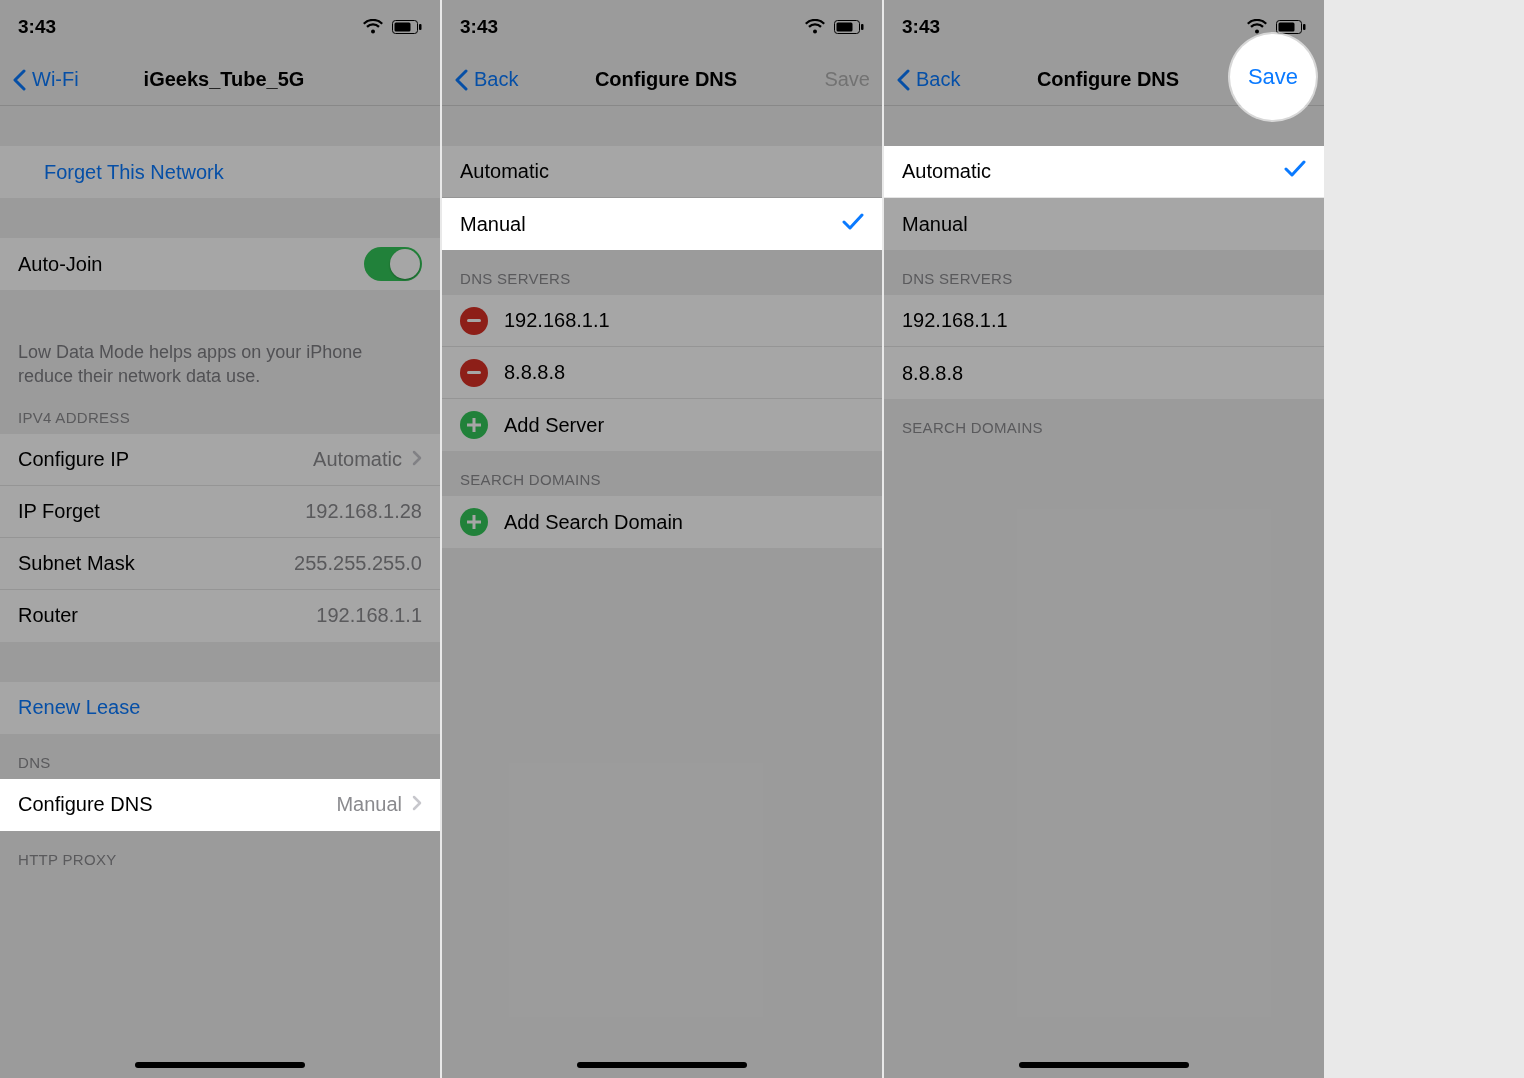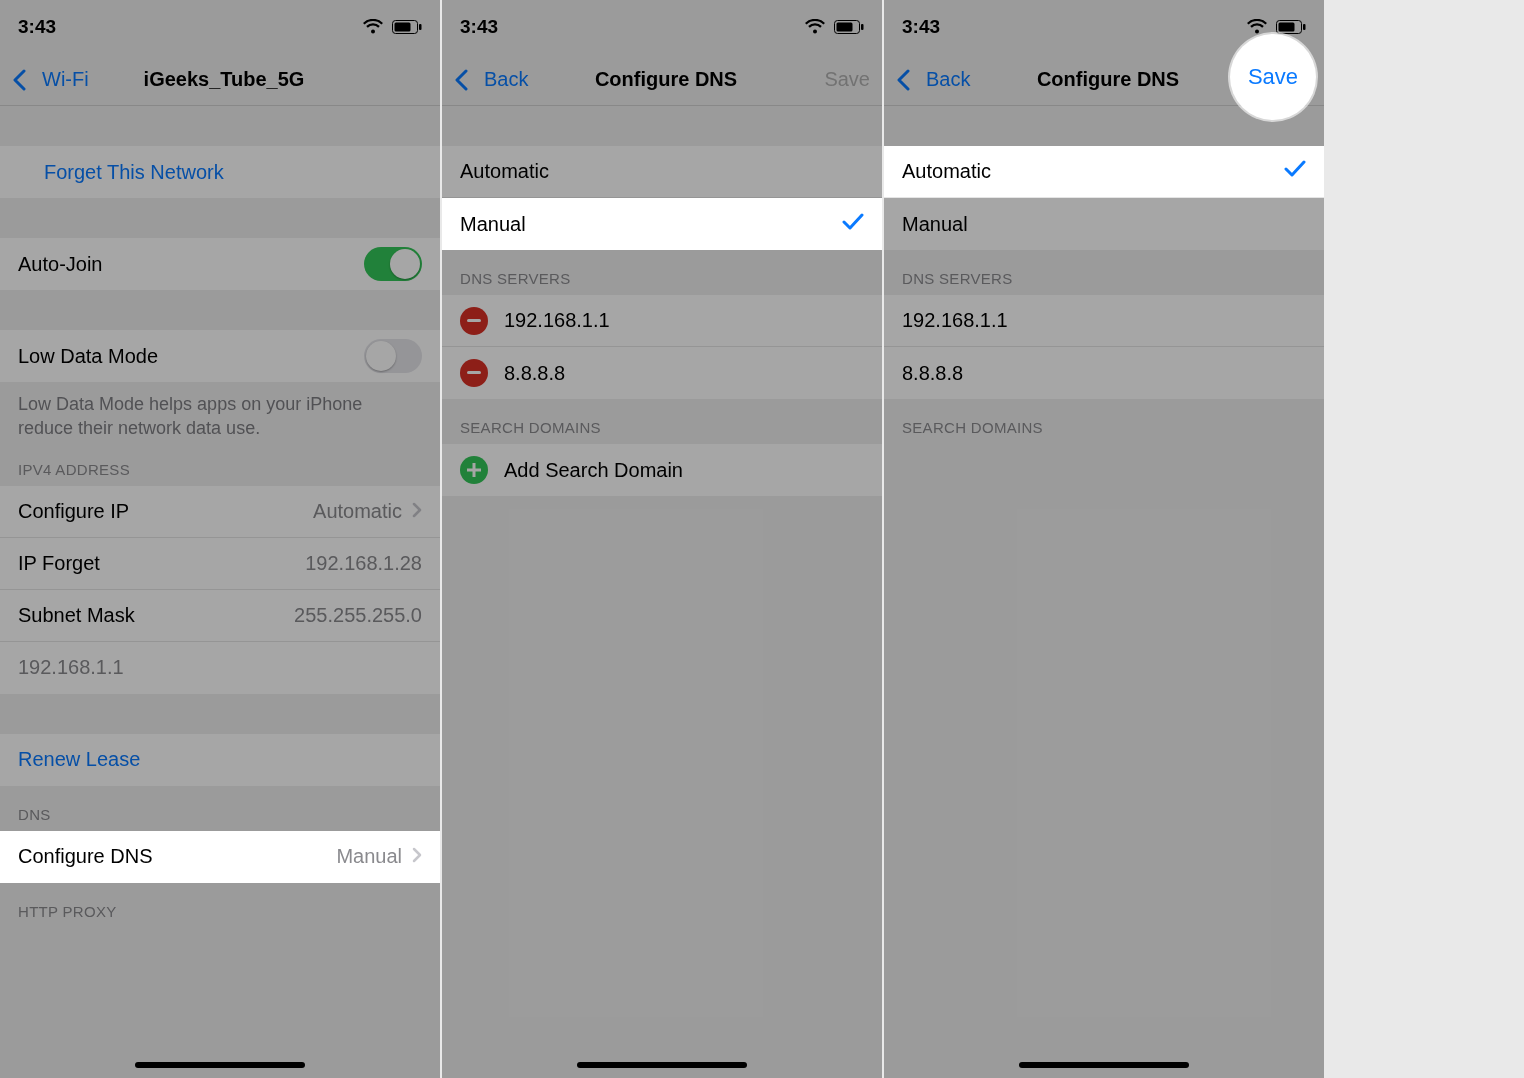--- a/index.html
+++ b/index.html
@@ -7,21 +7,21 @@
   .stage { width:1524px; height:862px; display:flex; gap:2px; }
   .phone { position:relative; width:440px; height:1078px; background:#efefef; overflow:hidden; }
   .dim::after { content:""; position:absolute; inset:0; background:rgba(0,0,0,0.35); pointer-events:none; z-index:50; }
   
   .status { height:54px; display:flex; align-items:center; justify-content:space-between; padding:0 18px; font-size:19px; font-weight:600; color:#000; }
   .status .right { display:flex; align-items:center; gap:8px; }
   .wifi-ic, .batt-ic { display:inline-block; }
   .wifi-ic svg, .batt-ic svg { display:block; }
   
   .nav { height:52px; display:flex; align-items:center; justify-content:space-between; padding:0 12px; border-bottom:1px solid rgba(0,0,0,0.12); }
-  .nav .back { display:flex; align-items:center; gap:16px; color:#0a7aff; font-size:20px; }
+  .nav .back { display:flex; align-items:center; gap:6px; color:#0a7aff; font-size:20px; }
   .nav .back svg { display:block; }
   .nav .title { font-size:20px; font-weight:600; color:#000; position:absolute; left:8px; right:0; text-align:center; pointer-events:none; }
   .nav .save { font-size:20px; color:#0a7aff; }
   .nav .save.disabled { color:#b0b0b0; }
   
   .spacer { height:40px; background:#efefef; }
   .section-header { font-size:15px; color:#8a8a8e; padding:20px 18px 8px; text-transform:uppercase; letter-spacing:0.3px; }
   .cell { background:#fff; min-height:52px; display:flex; align-items:center; padding:0 18px; font-size:20px; color:#000; border-bottom:1px solid rgba(0,0,0,0.10); }
   .cell:last-child { border-bottom:none; }
   .cell .label { flex:1; }
@@ -96,28 +96,20 @@
     <div class="group">
       <div class="cell">
         <span class="label">Auto-Join</span>
         <span class="toggle on">
             <span class="knob"></span>
           </span>
       </div>
     </div>
 
     <div class="spacer"></div>
-    <div class="group">
-      <div class="cell">
-        <span class="label">Low Data Mode</span>
-        <span class="toggle off">
-            <span class="knob"></span>
-          </span>
-      </div>
-    </div>
     <div class="footer-note">Low Data Mode helps apps on your iPhone reduce their network data use.</div>
 
     <div class="section-header">IPV4 ADDRESS</div>
     <div class="group">
       <div class="cell">
         <span class="label">Configure IP</span>
         <span class="value">Automatic</span>
         <span class="chev">
           <svg width="10" height="16" viewBox="0 0 10 16">
               <path d="M2 2l6 6-6 6" stroke="#c7c7cc" stroke-width="2.5" fill="none" stroke-linecap="round" stroke-linejoin="round"></path>
@@ -126,20 +118,21 @@
       </div>
       <div class="cell">
         <span class="label">IP Forget</span>
         <span class="value">192.168.1.28</span>
       </div>
       <div class="cell">
         <span class="label">Subnet Mask</span>
         <span class="value">255.255.255.0</span>
       </div>
       <div class="cell">
+        <span class="label">Router</span>
         <span class="value">192.168.1.1</span>
       </div>
     </div>
 
     <div class="spacer"></div>
     <div class="group">
       <div class="cell link">
         <span>Renew Lease</span>
       </div>
     </div>
@@ -219,20 +212,28 @@
         <span>192.168.1.1</span>
       </div>
       <div class="cell">
         <span class="circ minus">
           <svg width="14" height="4" viewBox="0 0 14 4">
               <rect width="14" height="3" rx="1.5" fill="#fff"></rect>
             </svg>
         </span>
         <span>8.8.8.8</span>
       </div>
+      <div class="cell">
+        <span class="circ plus">
+          <svg width="14" height="14" viewBox="0 0 14 14">
+              <path d="M7 0v14M0 7h14" stroke="#fff" stroke-width="3" stroke-linecap="round"></path>
+            </svg>
+        </span>
+        <span>Add Server</span>
+      </div>
     </div>
 
     <div class="section-header">SEARCH DOMAINS</div>
     <div class="group">
       <div class="cell">
         <span class="circ plus">
           <svg width="14" height="14" viewBox="0 0 14 14">
               <path d="M7 0v14M0 7h14" stroke="#fff" stroke-width="3" stroke-linecap="round"></path>
             </svg>
         </span>

